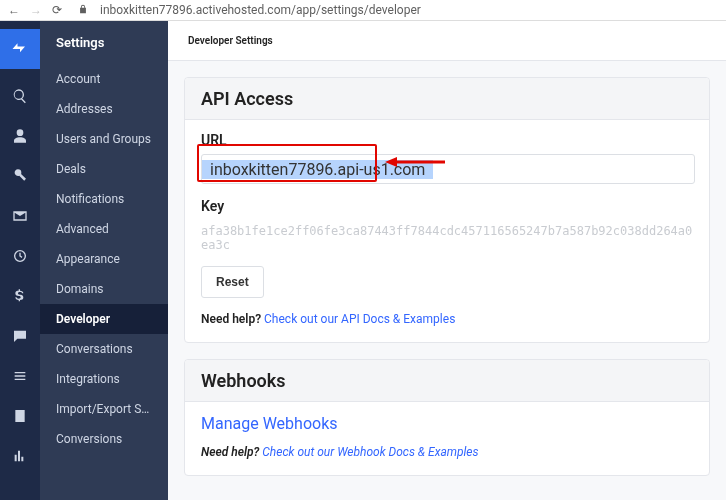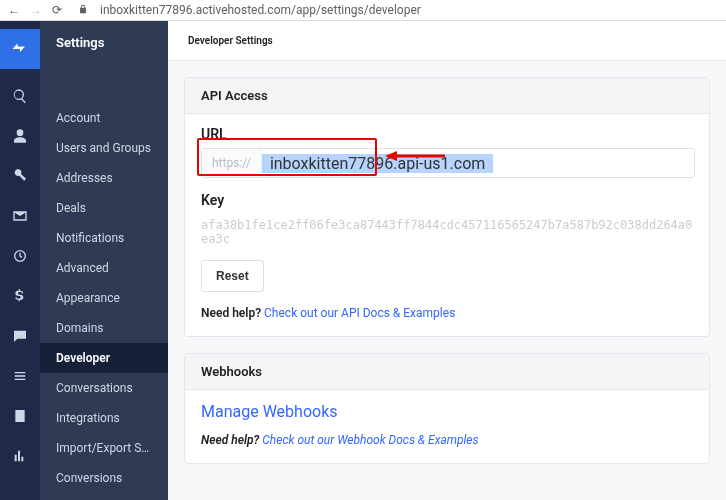--- a/index.html
+++ b/index.html
@@ -59,21 +59,20 @@
   }
   .rail svg { width:16px; height:16px; fill: currentColor; }
   .rail .logo svg { width:20px; height:20px; fill:#fff; }
 
   .sidebar {
     width: 128px;
     background: #2f3b55;
     color: #e6e9ef;
     display:flex;
     flex-direction:column;
-    gap:39px;
   }
   .sidebar-header {
     font-weight:600;
     font-size:13px;
     padding: 14px 16px;
     color:#fff;
   }
   .sidebar-item {
     padding: 8px 16px;
     font-size: 12px;
@@ -106,21 +105,21 @@
   .panel {
     margin: 16px;
     background:#fff;
     border:1px solid #e4e6eb;
     border-radius:4px;
     position:relative;
   }
   .panel-title {
     padding: 10px 16px;
     font-weight:600;
-    font-size:13px;
+    font-size:18px;
     background:#f4f5f7;
     border-bottom:1px solid #e4e6eb;
     border-radius:4px 4px 0 0;
     color:#222;
   }
   .panel-body {
     padding: 12px 16px 16px 16px;
   }
   .field-label {
     font-size:14px;
@@ -274,22 +273,22 @@
         <svg viewBox="0 0 24 24">
           <path d="M4 20V10h3v10H4zm5 0V4h3v16H9zm5 0v-7h3v7h-3z"></path>
         </svg>
       </div>
   </div>
 
   <div class="sidebar">
     <div class="sidebar-header">Settings</div>
     <div id="sidebar-items">
         <div class="sidebar-item">Account</div>
+        <div class="sidebar-item">Addresses</div>
         <div class="sidebar-item">Users and Groups</div>
-        <div class="sidebar-item">Addresses</div>
         <div class="sidebar-item">Deals</div>
         <div class="sidebar-item">Notifications</div>
         <div class="sidebar-item">Advanced</div>
         <div class="sidebar-item">Appearance</div>
         <div class="sidebar-item">Domains</div>
         <div class="sidebar-item active">Developer</div>
         <div class="sidebar-item">Conversations</div>
         <div class="sidebar-item">Integrations</div>
         <div class="sidebar-item">Import/Export Status</div>
         <div class="sidebar-item">Conversions</div>
@@ -297,21 +296,20 @@
   </div>
 
   <div class="main">
     <div class="main-header">Developer Settings</div>
 
     <div class="panel">
       <div class="panel-title">API Access</div>
       <div class="panel-body" style="position:relative;">
         <div class="field-label">URL</div>
         <div class="url-input">
-          <span class="url-prefix">https://</span>
           <span class="url-val">inboxkitten77896.api-us1.com</span>
         </div>
         <div class="highlight-box" style="left:12px; top:24px; width:176px; height:34px;"></div>
         <svg class="red-arrow" style="left:200px; top:34px;" width="60" height="16" viewBox="0 0 60 16">
           <line x1="60" y1="8" x2="10" y2="8" stroke="#e10600" stroke-width="3"></line>
           <polygon points="0,8 12,3 12,13" fill="#e10600"></polygon>
         </svg>
 
         <div class="field-label" style="margin-top:14px;">Key</div>
         <div class="key-value">afa38b1fe1ce2ff06fe3ca87443ff7844cdc457116565247b7a587b92c038dd264a0ea3c</div>

